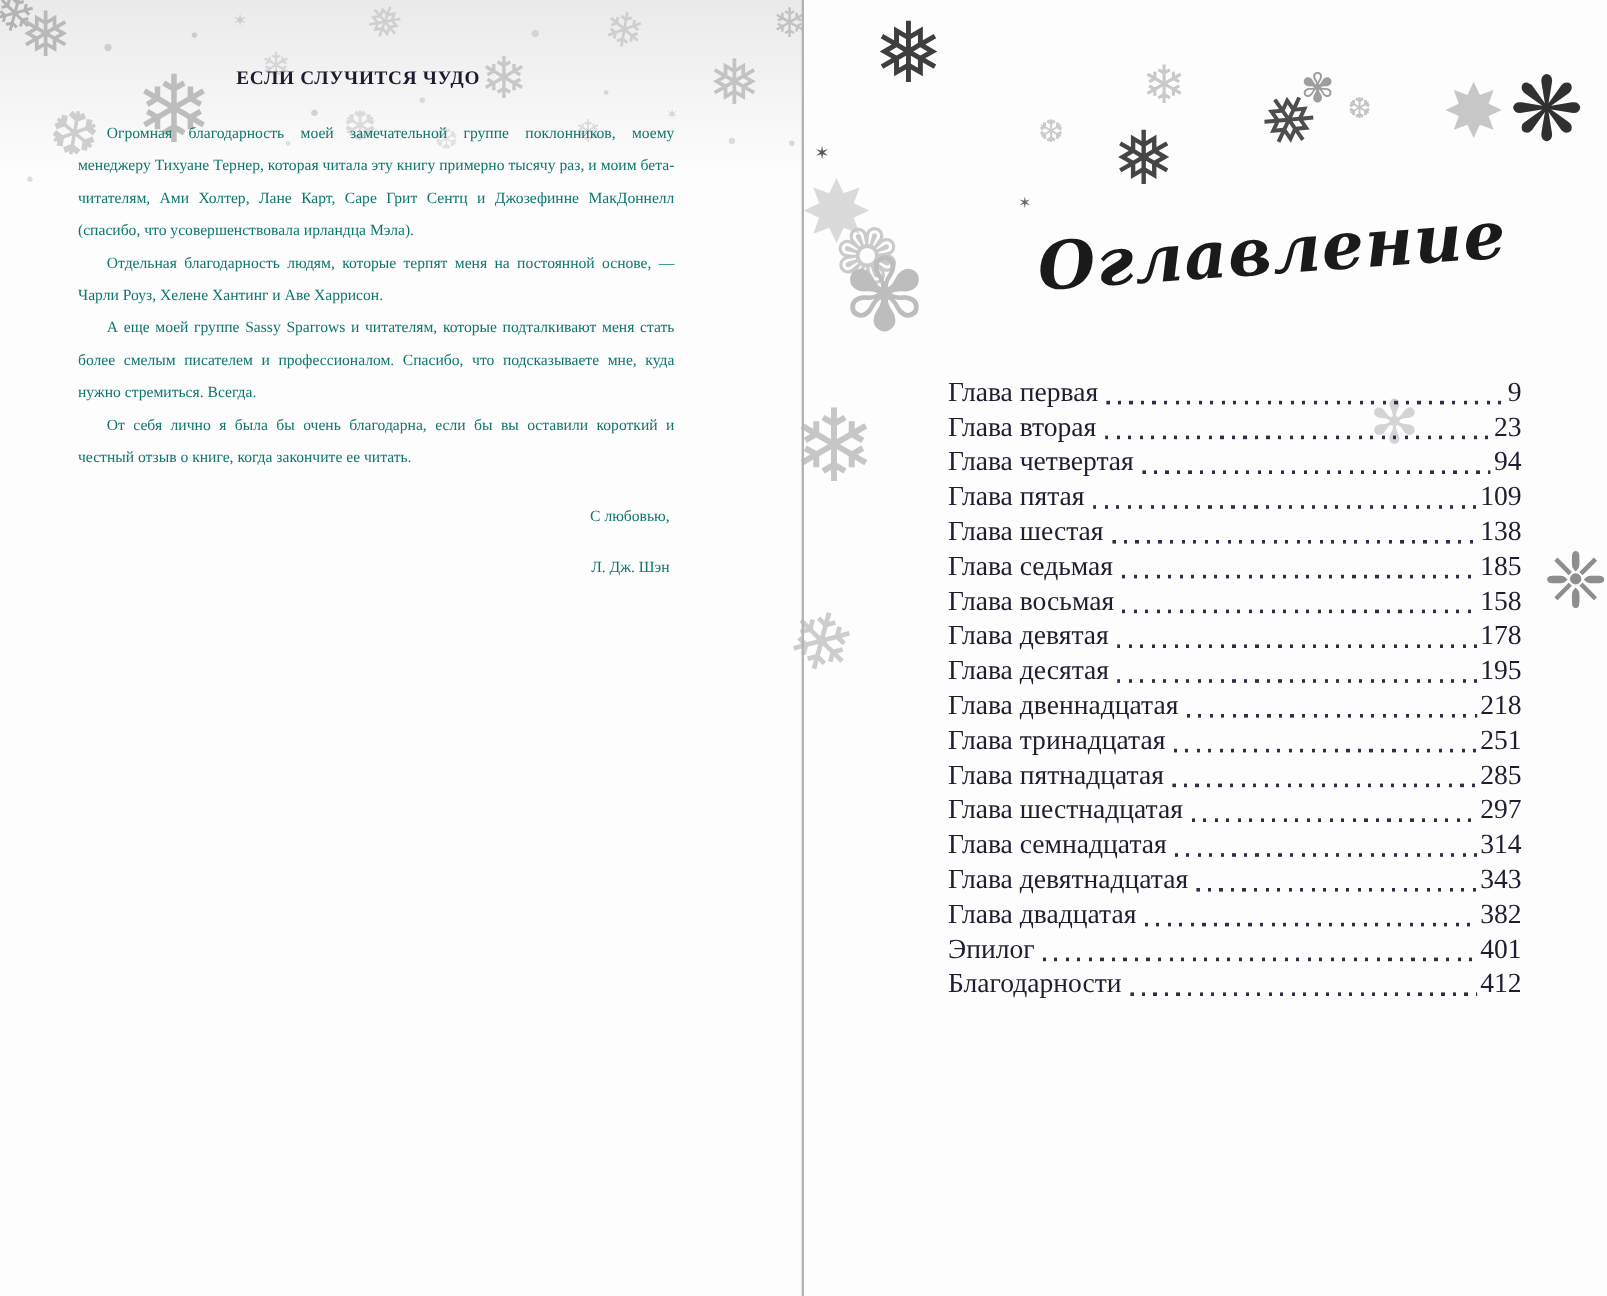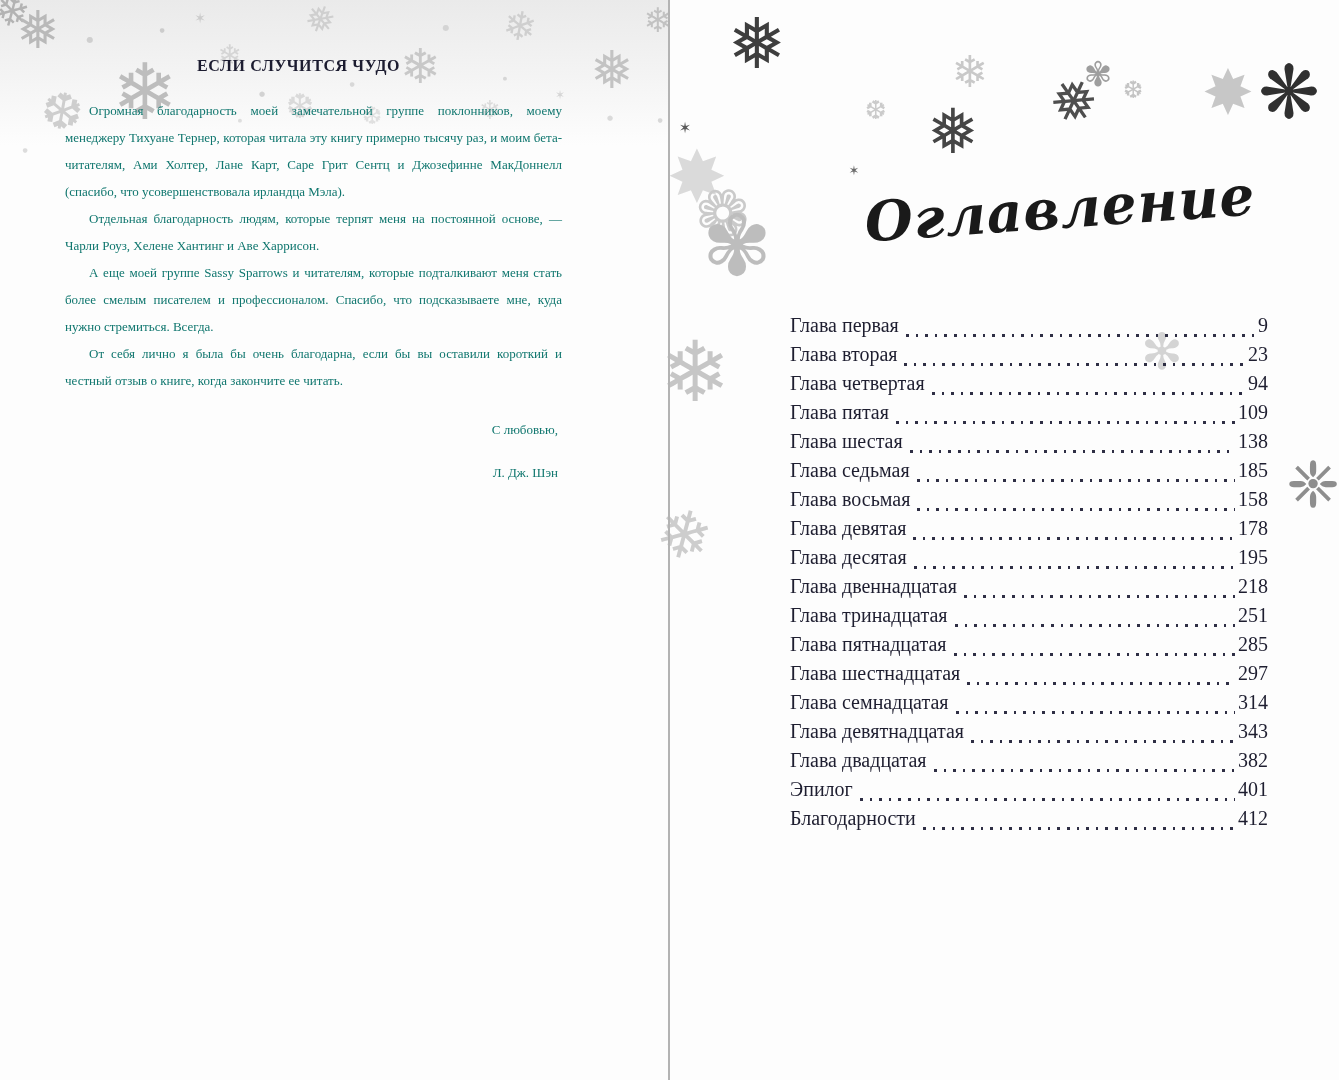--- a/index.html
+++ b/index.html
@@ -50,21 +50,21 @@
 
   .toc-title {
     position:absolute; left:150px; top:176px; width:480px;
     text-align:center;
     font-family:"DejaVu Serif", serif; font-style:italic; font-weight:bold;
     font-size:55px; letter-spacing:1px; color:#1a1a1a;
     transform:rotate(-4deg);
   }
   .toc {
     position:absolute; left:120px; top:314px; width:478px;
-    font-size:20px; color:#1e1e30;
+    font-size:23px; color:#1e1e30;
   }
   .toc-row { display:flex; align-items:baseline; height:29px; }
   .toc-label { white-space:nowrap; }
   .toc-leader {
     flex:1; height:3px; align-self:flex-end;
     margin:0 3px 6px 7px;
     background-image:repeating-linear-gradient(
       to right, #2e2e44 0px, #2e2e44 2.6px,
       transparent 2.6px, transparent 9.6px);
     background-repeat:repeat-x;

